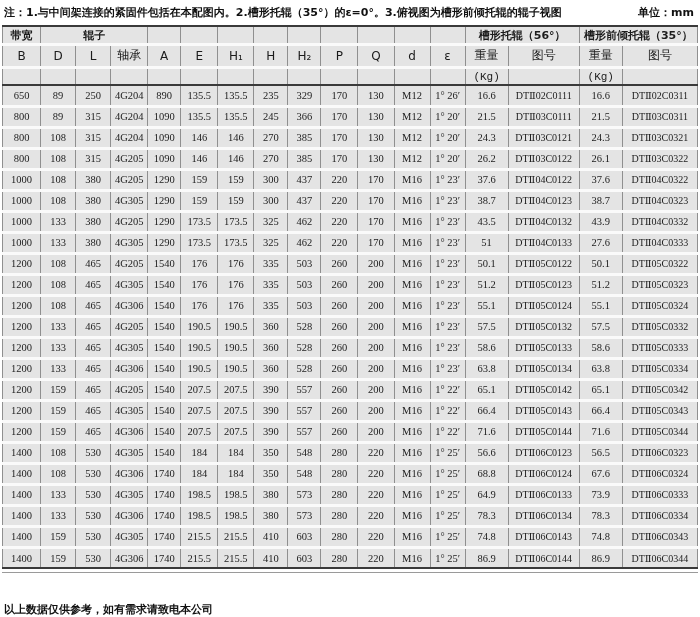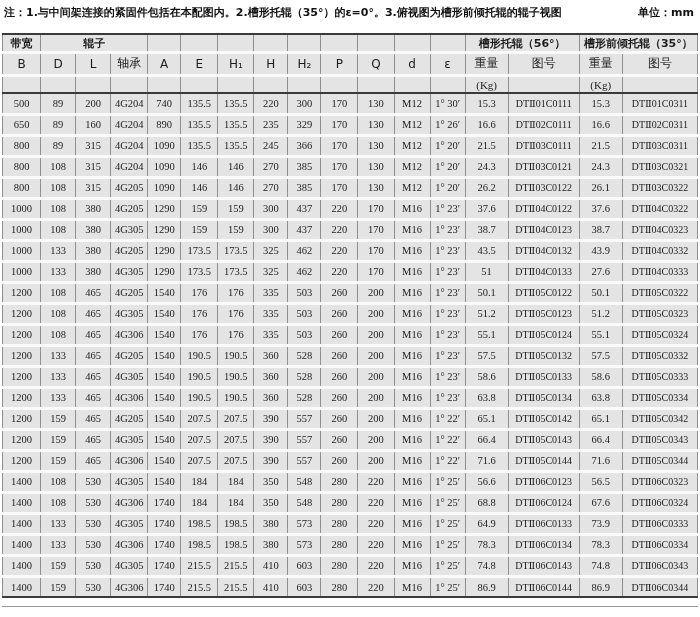--- a/index.html
+++ b/index.html
@@ -18,21 +18,21 @@
   }
   .note-bar{
     display:flex;justify-content:space-between;align-items:flex-end;
     padding:6px 6px 5px 4px;
     font-family:"DejaVu Sans","Liberation Sans",sans-serif;
     font-size:11px;font-weight:bold;color:#111;line-height:1.3;
   }
   .note-bar .unit{white-space:nowrap;margin-left:17px;}
   table.spec{
     border-collapse:collapse;table-layout:fixed;
-    width:696px;margin:8px 2px;
+    width:696px;margin:0 2px;
     border-left:1px solid var(--grid);
     border-right:1px solid var(--grid);
     border-top:2px solid var(--dark);
     padding-left:20px;
   }
   table.spec th, table.spec td{
     background:var(--cell-bg);
     border-left:1px solid var(--grid);
     border-bottom:3px solid var(--gap);
     text-align:center;vertical-align:middle;
@@ -42,21 +42,21 @@
   table.spec th:first-child, table.spec td:first-child{border-left:none;}
   thead tr.h1 th{
     font-family:"DejaVu Sans","Liberation Sans",sans-serif;
     font-size:11px;font-weight:bold;height:18px;
   }
   thead tr.h2 th{
     font-family:"DejaVu Sans","Liberation Sans",sans-serif;
     font-size:12px;font-weight:normal;height:23px;
   }
   thead tr.h3 th{
-    font-family:Liberation Serif, serif;
+    font-family:Liberation Mono, monospace;
     font-size:11px;font-weight:normal;height:18px;
     border-bottom:2px solid var(--dark);
   }
   tbody td{font-size:10.5px;height:21px;}
   tbody td:nth-child(15), tbody td:nth-child(17){font-size:10px;}
   tbody tr:last-child td{border-bottom:2px solid var(--dark);}
   .bottom-rule{
     margin:3px 2px 0 2px;height:0;border-top:1px solid #9a9a9a;
   }
   .footer{
@@ -145,42 +145,23 @@
         <th></th>
         <th></th>
         <th>(Kg)</th>
         <th></th>
         <th>(Kg)</th>
         <th></th>
       </tr>
     </thead>
     <tbody id="table-body">
         <tr>
-          <td>500</td>
-          <td>89</td>
-          <td>200</td>
-          <td>4G204</td>
-          <td>740</td>
-          <td>135.5</td>
-          <td>135.5</td>
-          <td>220</td>
-          <td>300</td>
-          <td>170</td>
-          <td>130</td>
-          <td>M12</td>
-          <td>1° 30′</td>
-          <td>15.3</td>
-          <td>DTⅡ01C0111</td>
-          <td>15.3</td>
-          <td>DTⅡ01C0311</td>
-        </tr>
-        <tr>
           <td>650</td>
           <td>89</td>
-          <td>160</td>
+          <td>250</td>
           <td>4G204</td>
           <td>890</td>
           <td>135.5</td>
           <td>135.5</td>
           <td>235</td>
           <td>329</td>
           <td>170</td>
           <td>130</td>
           <td>M12</td>
           <td>1° 26′</td>

